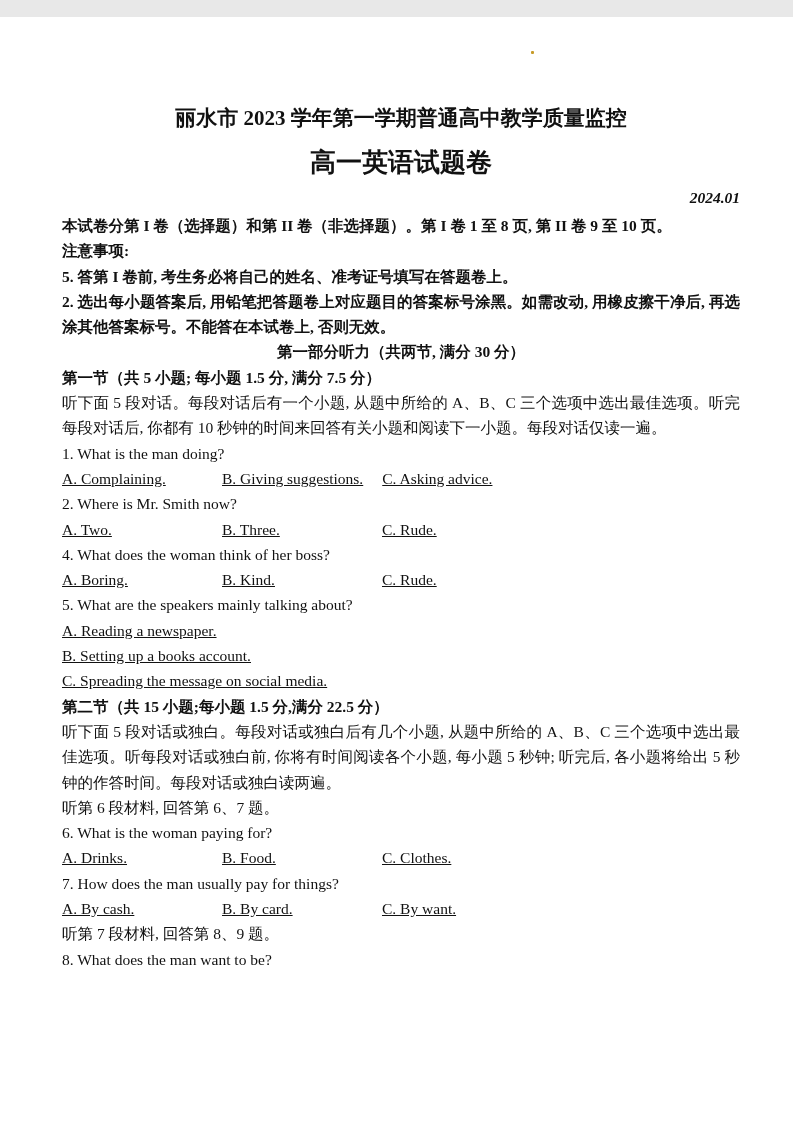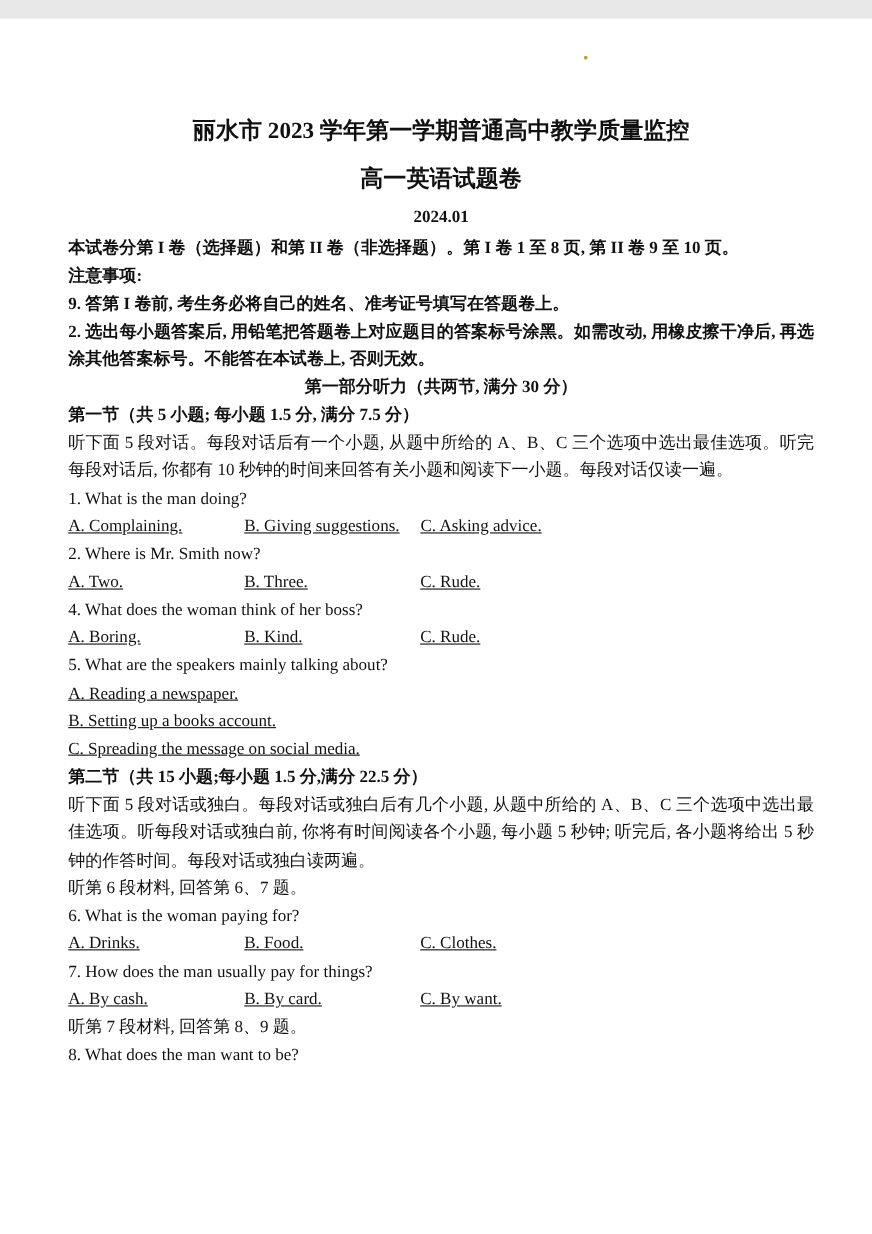--- a/index.html
+++ b/index.html
@@ -23,30 +23,31 @@
   .justify { text-align: justify; }
   .paper-title {
     margin: 88px 0 0 0;
     font-size: 21px;
     font-weight: bold;
     text-align: center;
     line-height: 27px;
   }
   .paper-subtitle {
     margin: 17px 0 0 0;
-    font-size: 21px;
+    font-size: 26px;
     font-weight: bold;
     text-align: center;
     line-height: 27px;
   }
   .exam-date {
     margin-top: 12px;
     font-weight: bold;
-    text-align: center;
+    text-align: right;
     line-height: 20px;
+    font-style: italic;
   }
   .intro-note { margin-top: 5px; }
   .opts .opt {
     display: inline-block;
     min-width: 141px;
     margin-right: 19px;
     text-decoration: underline;
   }
   .opts .opt:last-child { margin-right: 0; }
   .opts-vertical .opt { display: block; }
@@ -74,21 +75,21 @@
 <div class="page">
 
   <div class="speck"></div>
 
   <h1 class="paper-title">丽水市 2023 学年第一学期普通高中教学质量监控</h1>
   <h2 class="paper-subtitle">高一英语试题卷</h2>
   <div class="exam-date">2024.01</div>
 
   <p class="bold justify intro-note">本试卷分第 I 卷（选择题）和第 II 卷（非选择题）。第 I 卷 1 至 8 页, 第 II 卷 9 至 10 页。</p>
   <p class="bold">注意事项:</p>
-  <p class="bold justify">9. 答第 I 卷前, 考生务必将自己的姓名、准考证号填写在答题卷上。</p>
+  <p class="bold justify">5. 答第 I 卷前, 考生务必将自己的姓名、准考证号填写在答题卷上。</p>
   <p class="bold justify">2. 选出每小题答案后, 用铅笔把答题卷上对应题目的答案标号涂黑。如需改动, 用橡皮擦干净后, 再选涂其他答案标号。不能答在本试卷上, 否则无效。</p>
 
   <p class="bold center">第一部分听力（共两节, 满分 30 分）</p>
   <p class="bold">第一节（共 5 小题; 每小题 1.5 分, 满分 7.5 分）</p>
   <p class="justify">听下面 5 段对话。每段对话后有一个小题, 从题中所给的 A、B、C 三个选项中选出最佳选项。听完每段对话后, 你都有 10 秒钟的时间来回答有关小题和阅读下一小题。每段对话仅读一遍。</p>
 
   <p>1. What is the man doing?</p>
   <p class="opts">
     <span class="opt">A. Complaining.</span><span class="opt">B. Giving suggestions.</span><span class="opt">C. Asking advice.</span>
   </p>

